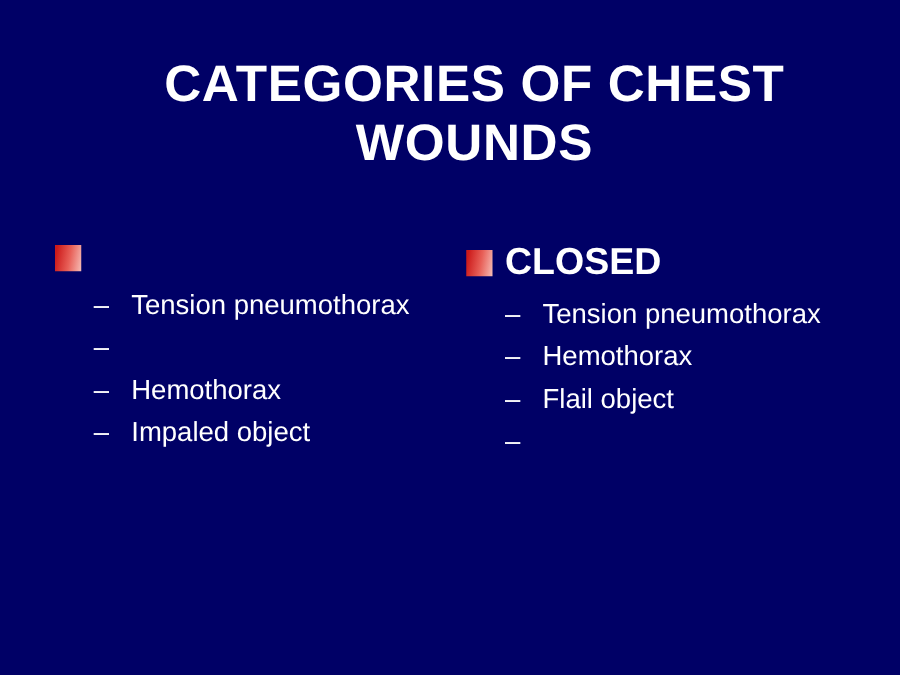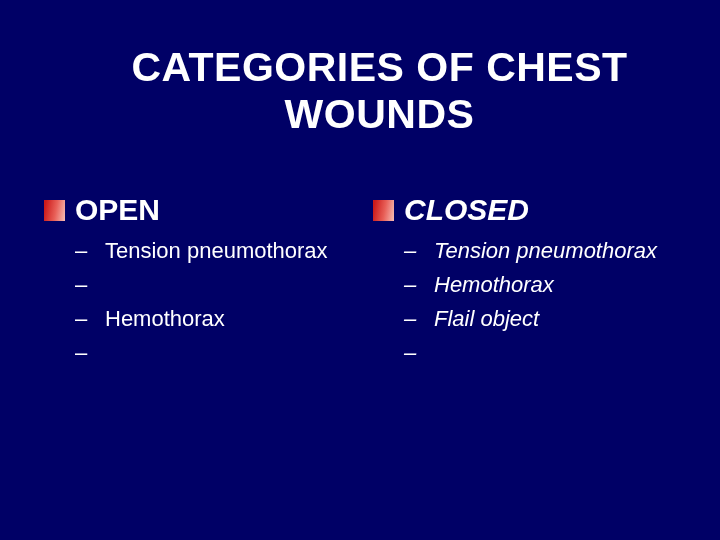--- a/index.html
+++ b/index.html
@@ -33,21 +33,21 @@
     font-weight:700;
     letter-spacing:0.5px;
     color:var(--text);
     padding-left:39px;
   }
   .column{
     position:absolute;
     top:196px;
   }
   .column.open{left:44px;width:320px;}
-  .column.closed{left:373px;width:330px;font-style:italic;}
+  .column.closed{left:373px;width:330px;}
   .heading-row{
     display:flex;
     align-items:center;
   }
   .bullet-square{
     width:21px;height:21px;
     margin-right:10px;
     background:linear-gradient(100deg, var(--bullet-start) 8%, var(--bullet-mid) 55%, var(--bullet-end) 100%);
     flex:0 0 auto;
   }
@@ -81,36 +81,36 @@
 <div class="slide">
 
   <div class="title">
     <div>CATEGORIES OF CHEST</div>
     <div>WOUNDS</div>
   </div>
 
   <div class="column open">
     <div class="heading-row">
       <span class="bullet-square"></span>
-      <span class="heading-text">OPEN</span>
     </div>
     <ul class="sub-list">
         <li>
           <span class="dash">–</span>
           <span>Tension pneumothorax</span>
         </li>
         <li>
           <span class="dash">–</span>
         </li>
         <li>
           <span class="dash">–</span>
           <span>Hemothorax</span>
         </li>
         <li>
           <span class="dash">–</span>
+          <span>Impaled object</span>
         </li>
       </ul>
   </div>
 
   <div class="column closed">
     <div class="heading-row">
       <span class="bullet-square"></span>
       <span class="heading-text">CLOSED</span>
     </div>
     <ul class="sub-list">

